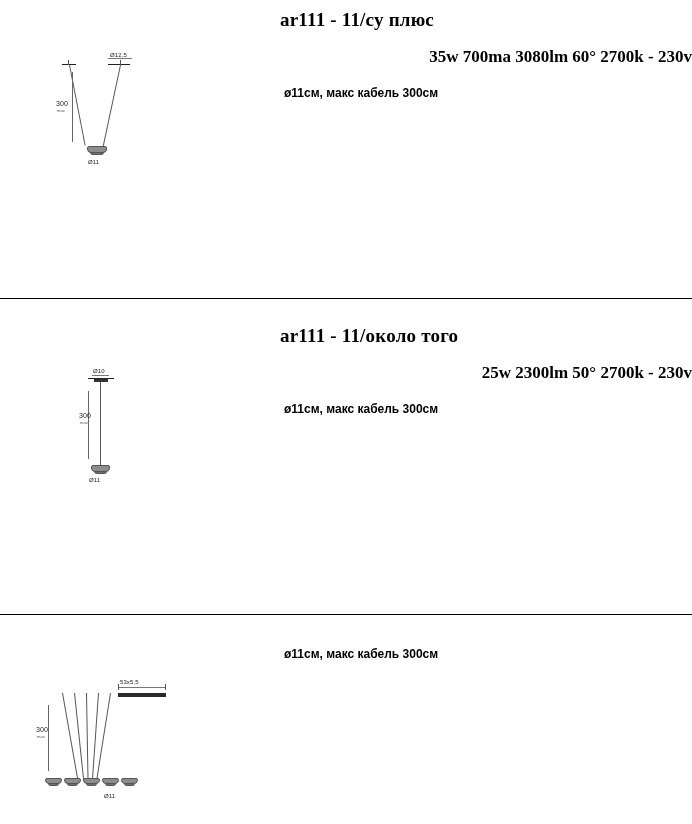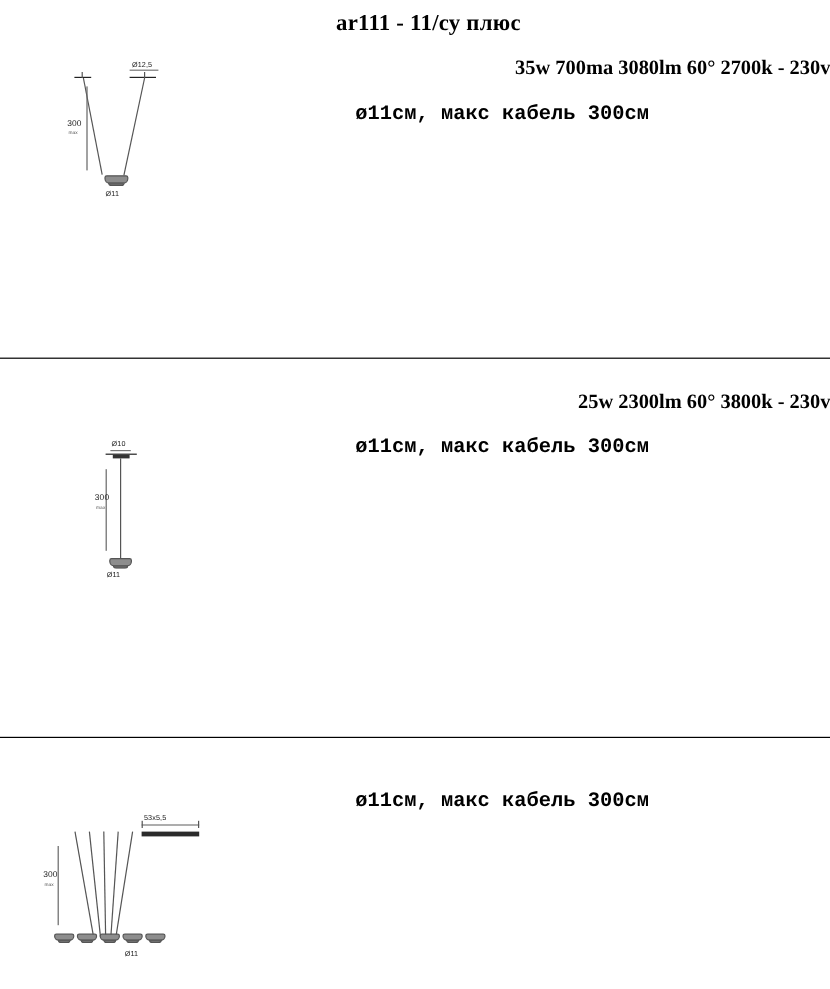--- a/index.html
+++ b/index.html
@@ -56,24 +56,24 @@
   }
   .spec {
     font-family: "Liberation Serif", serif;
     font-size: 17px;
     font-weight: 700;
     margin: 0 0 20px 0;
     line-height: 1.1;
     text-align: right;
   }
   .dims {
-    font-family: Liberation Mono, monospace;
-    font-size: 17px;
+    font-family: Liberation Sans, sans-serif;
+    font-size: 12px;
     font-weight: 700;
-    margin: 16px;
+    margin: 4px;
     line-height: 1.1;
   }
   .dimtext {
     position: absolute;
     font-family: "Liberation Sans", sans-serif;
     font-size: 6px;
     color: #222;
     white-space: nowrap;
     letter-spacing: 0.1px;
   }
@@ -172,21 +172,22 @@
 
       <div class="hdash" style="left:92px; top:76px; width:17px;"></div>
 
       <div class="dimtext" style="left:93px; top:69px;">Ø10</div>
       <div class="dimtext" style="left:79px; top:113px; font-size:7px;">300</div>
       <div class="dimtext small" style="left:80px; top:121px;">max</div>
       <div class="dimtext" style="left:89px; top:178px;">Ø11</div>
     </div>
 
     <div class="text-col" style="padding-top:27px;">
-      <p class="spec">25w 2300lm 60° 3800k - 230v</p>
+      <p class="title">ar111 - 11/около того</p>
+      <p class="spec">25w 2300lm 50° 2700k - 230v</p>
       <p class="dims">ø11см, макс кабель 300см</p>
     </div>
   </div>
 
   <div class="row-sep" style="top:614px;"></div>
 
   <div class="product-row" style="position:absolute; left:0; top:615px; height:209px;">
     <div class="drawing-col">
 
       <div class="canopy" style="left:118px; top:78px; width:48px; height:4px; background:#2b2b2b;"></div>

